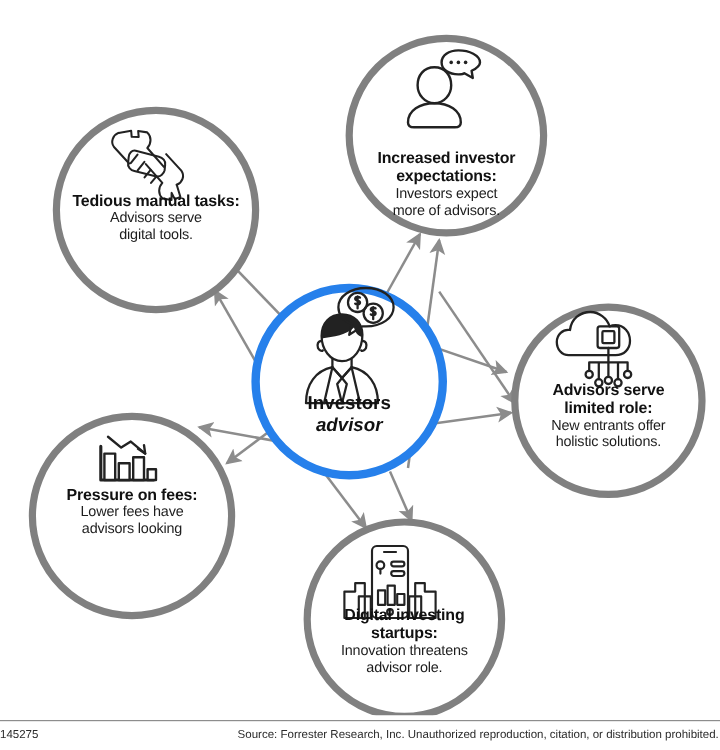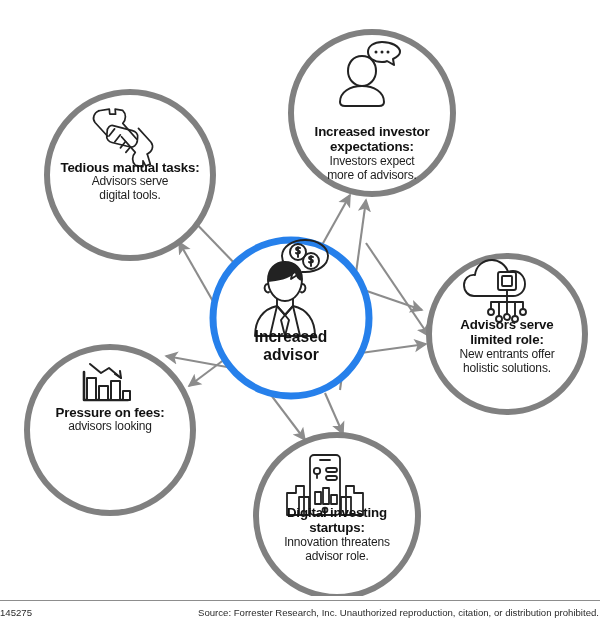--- a/index.html
+++ b/index.html
@@ -239,26 +239,27 @@
 
   <div class="node-text" style="left:237px; top:505px; width:200px;">
     <span class="node-title">Digital investing</span>
     <span class="node-title">startups:</span>
     <span class="node-desc">Innovation threatens</span>
     <span class="node-desc">advisor role.</span>
   </div>
 
   <div class="node-text" style="left:15px; top:405px; width:190px;">
     <span class="node-title">Pressure on fees:</span>
+    <span class="node-desc">Lower fees have</span>
     <span class="node-desc">advisors looking</span>
   </div>
 
   <div class="center-text" style="left:211px; top:328px; width:160px;">
-    <span style="display:block;">Increased</span>
-    <span style="display:block;">advisor</span>
+    <span style="display:block;">Investors</span>
+    <span style="display:block;font-style:italic;">advisor</span>
   </div>
 
 </div>
 
 <div id="footer-rule"></div>
 
 <div id="footer">
   <span id="footer-id">145275</span>
   <span id="footer-source">Source: Forrester Research, Inc. Unauthorized reproduction, citation, or distribution prohibited.</span>
 </div>

